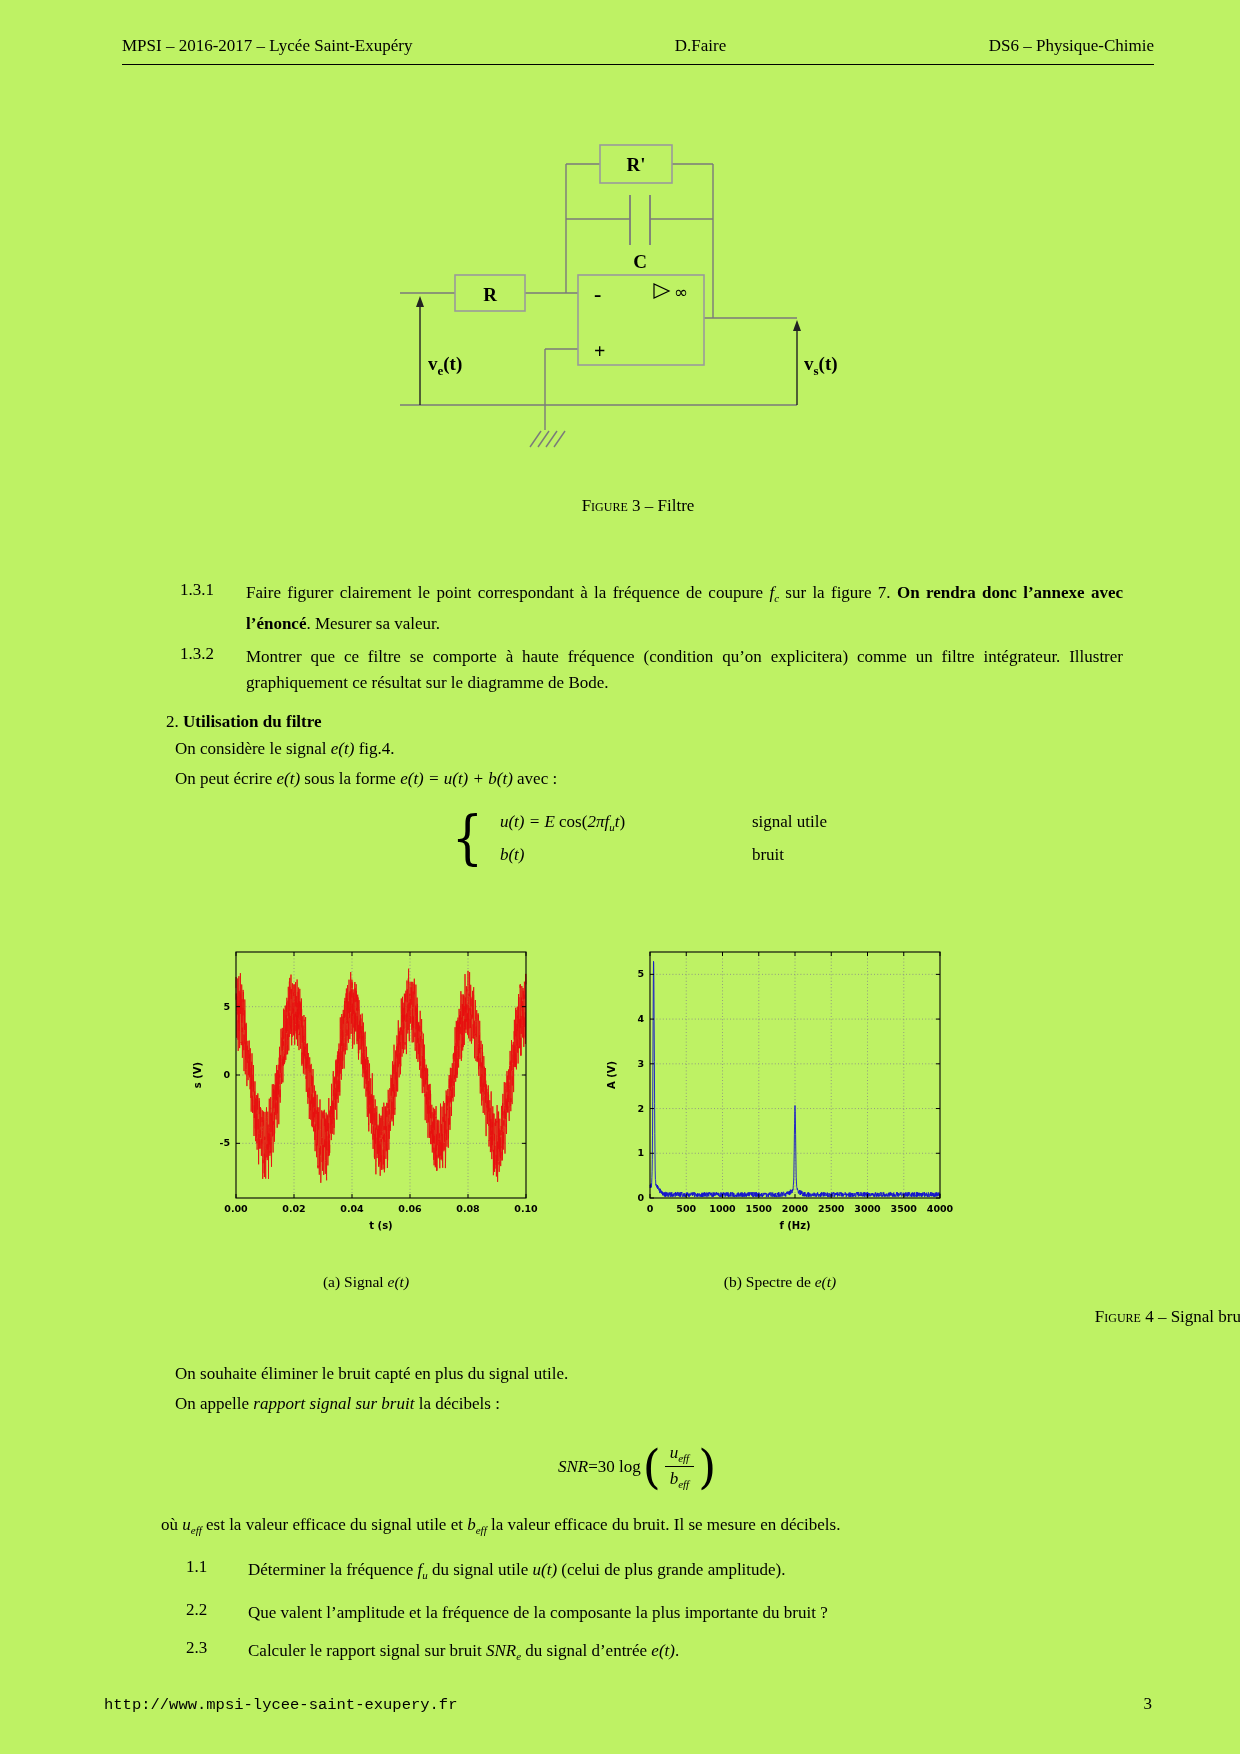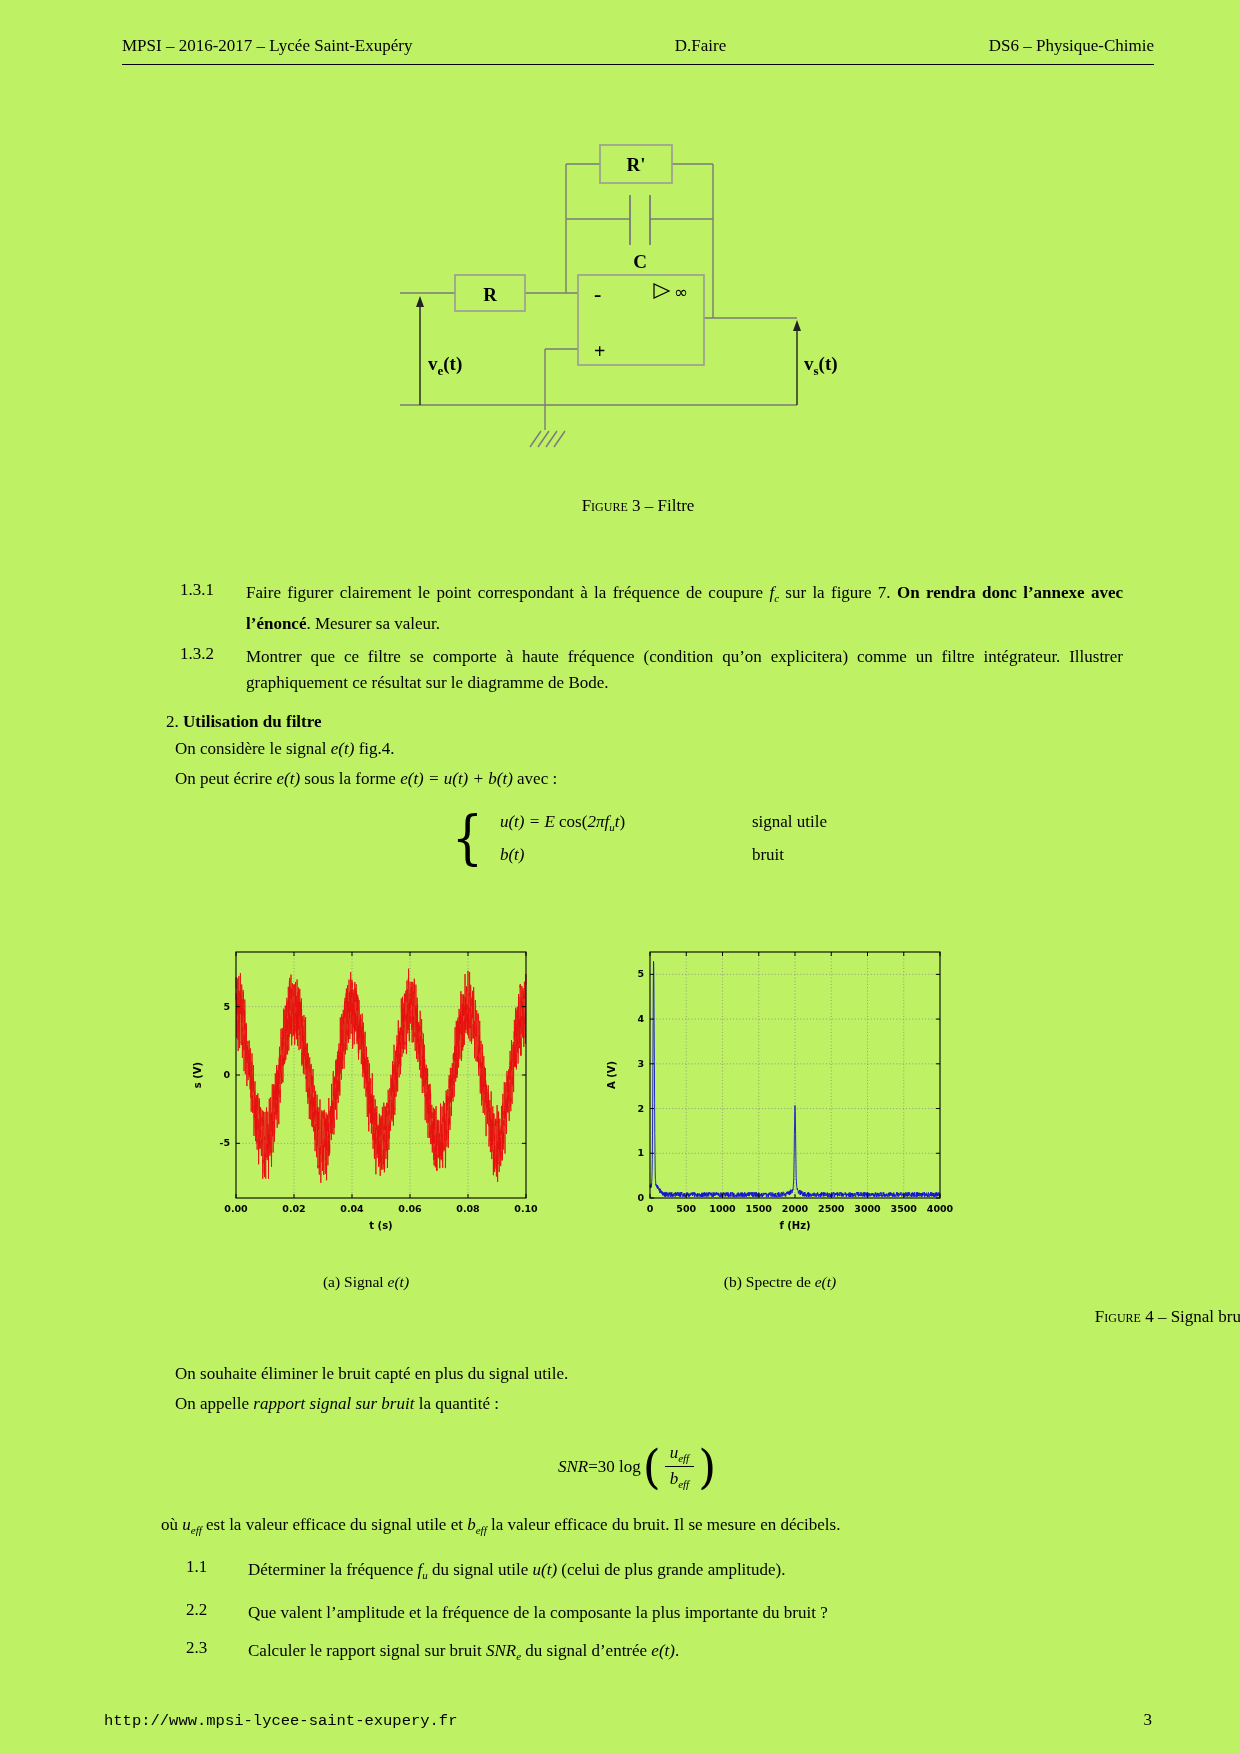--- a/index.html
+++ b/index.html
@@ -41,21 +41,21 @@
   .axlabel{font:bold 10px "DejaVu Sans",sans-serif;fill:#000;}
   .subcap{text-align:center;margin-top:26px;font-size:15.5px;}
   .fig4cap{text-align:right;margin-top:16px;font-size:17px;}
   
   .formula{display:flex;justify-content:center;align-items:center;margin-top:26px;}
   .bigparen{font-family:"DejaVu Serif",serif;font-size:46px;font-weight:300;line-height:1;margin:0 2px;}
   .frac{display:inline-flex;flex-direction:column;align-items:flex-end;margin:0 2px;}
   .frac .fnum{border-bottom:1.2px solid #000;padding:0 5px 2px 5px;}
   .frac .fden{padding:2px 5px 0 5px;}
   
-  .footer{position:absolute;left:104px;right:106px;bottom:24px;display:flex;
+  .footer{position:absolute;left:104px;right:106px;bottom:40px;display:flex;
           justify-content:space-between;align-items:baseline;margin-top:48px;}
   .url{font-family:"Liberation Mono",monospace;font-size:15.5px;}
 </style>
 </head>
 <body>
 
 <div class="page">
 
   <div class="hdr">
     <span>MPSI – 2016-2017 – Lycée Saint-Exupéry</span>
@@ -259,21 +259,21 @@
           </svg>
         <div class="subcap"><span>(b) Spectre de </span><i>e(t)</i></div>
       </div>
     </div>
     <figcaption class="fig4cap">
       <span class="sc">Figure 4</span><span> – </span><span>Signal bruité</span>
     </figcaption>
   </figure>
 
   <div class="para" style="margin-top:34px">On souhaite éliminer le bruit capté en plus du signal utile.</div>
-  <div class="para"><span>On appelle </span><i>rapport signal sur bruit</i><span> la quantité :</span></div>
+  <div class="para"><span>On appelle </span><i>rapport signal sur bruit</i><span> la décibels :</span></div>
 
   <div class="formula">
     <i>SNR</i>
       <span class="rm"> = </span>
       <span class="rm">30 log</span>
     <span class="bigparen">(</span>
     <span class="frac">
       <span class="fnum"><i>u</i><i class="sub">eff</i></span>
       <span class="fden"><i>b</i><i class="sub">eff</i></span>
     </span>

